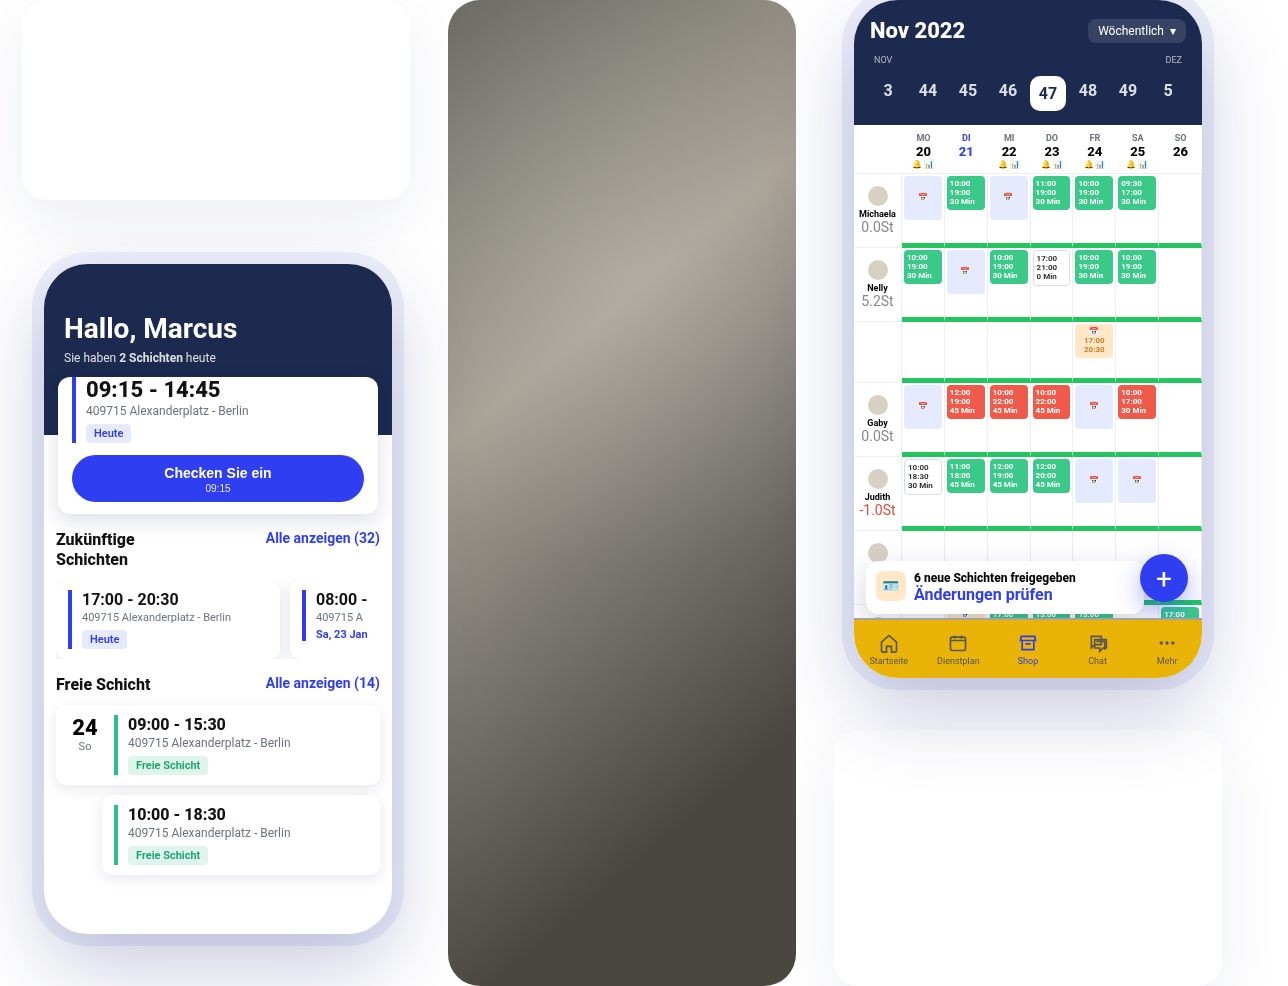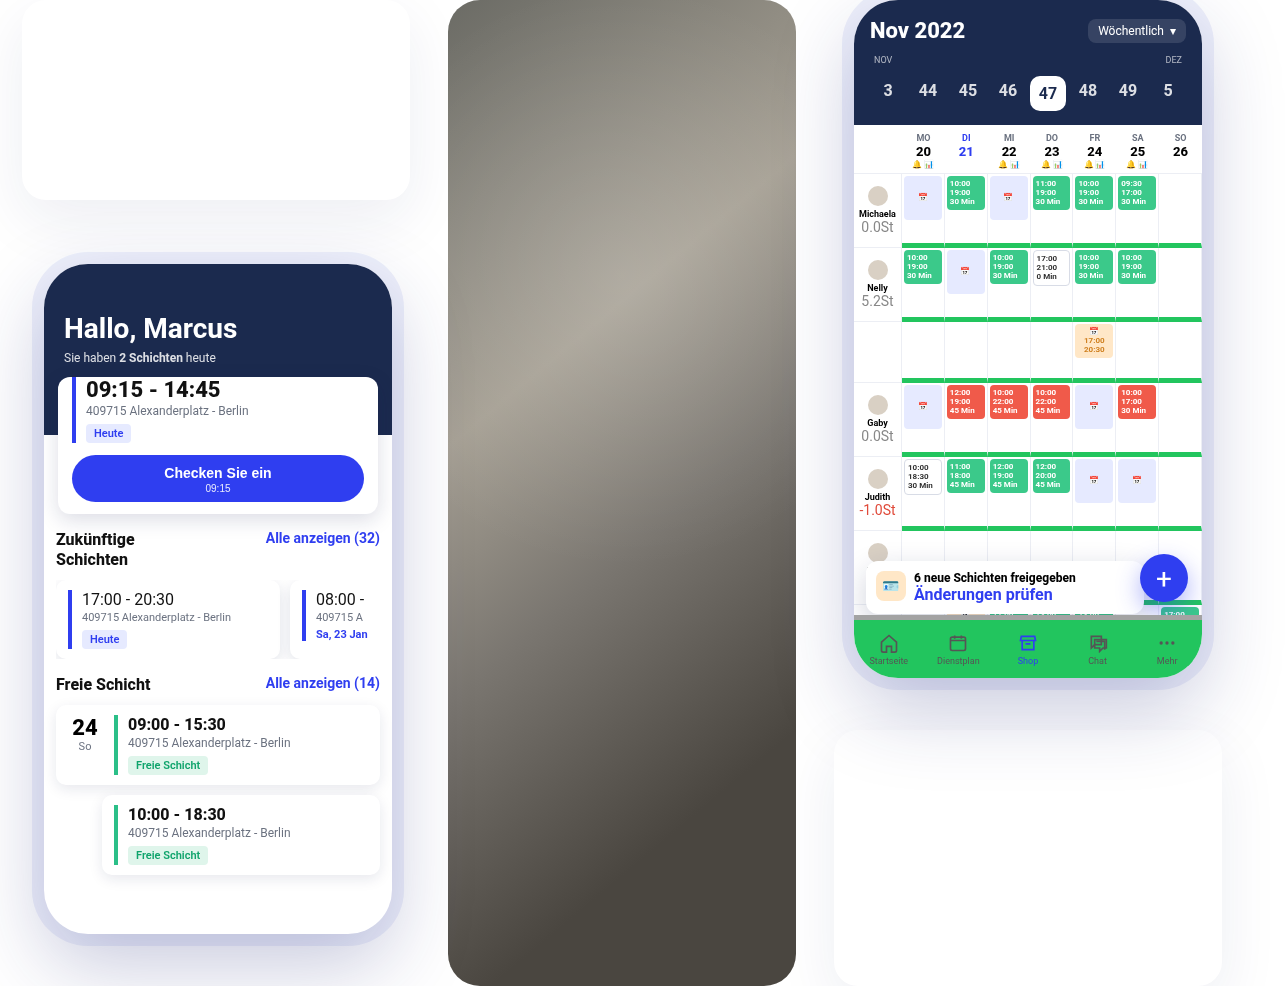--- a/index.html
+++ b/index.html
@@ -34,21 +34,21 @@
   .btn-check .b1{font-size:14px;font-weight:700;}
   .btn-check .b2{font-size:10px;display:block;margin-top:2px;opacity:.9;}
 
   .sect{padding:16px 12px 0;}
   .sect-head{display:flex;justify-content:space-between;align-items:flex-start;margin-bottom:10px;}
   .sect-title{font-size:16px;font-weight:800;color:#111;line-height:1.25;}
   .sect-link{font-size:14px;font-weight:700;color:#2f3ef0;white-space:nowrap;}
 
   .hcards{display:flex;gap:10px;overflow:hidden;}
   .mini{background:#fff;border-radius:10px;box-shadow:0 4px 14px rgba(20,30,80,.12);padding:10px 12px;min-width:200px;flex:0 0 auto;}
-  .mini .t{font-size:16px;font-weight:400;color:#111;}
+  .mini .t{font-size:16px;font-weight:700;color:#111;}
   .mini .l{font-size:11px;color:#6b7280;margin-top:2px;}
   .mini .d{font-size:11px;color:#2f3ef0;font-weight:700;margin-top:4px;}
 
   .open-row{display:flex;gap:12px;background:#fff;border-radius:10px;box-shadow:0 4px 14px rgba(20,30,80,.1);padding:10px 12px;margin-bottom:10px;}
   .open-date{text-align:center;width:34px;}
   .open-date .dn{font-size:22px;font-weight:800;}
   .open-date .dw{font-size:11px;color:#6b7280;}
 
   
   .R-head{background:#1b2a4e;color:#fff;padding:18px 16px 14px;}
@@ -82,21 +82,21 @@
   .blk.w{background:#fff;border:1px solid #d8dce6;color:#333;}
   .blk.o{background:#ffe7c7;color:#d08020;text-align:center;}
 
   .toast{position:absolute;left:12px;right:58px;bottom:64px;background:#fff;border-radius:12px;box-shadow:0 10px 30px rgba(20,30,80,.2);padding:10px 12px 10px 48px;}
   .toast .ic{position:absolute;left:10px;top:10px;width:30px;height:30px;border-radius:8px;background:#ffe7c7;color:#d08020;display:flex;align-items:center;justify-content:center;font-size:14px;}
   .toast .t1{font-size:12px;font-weight:800;}
   .toast .t2{font-size:16px;font-weight:700;color:#2f3ef0;}
 
   .fab{position:absolute;right:14px;bottom:76px;width:48px;height:48px;border-radius:50%;background:#2f3ef0;color:#fff;display:flex;align-items:center;justify-content:center;font-size:28px;cursor:pointer;box-shadow:0 10px 24px rgba(47,62,240,.4);}
 
-  .tabbar{position:absolute;left:0;right:0;bottom:0;height:58px;background:#22c55e;border-top:5px solid #a3a3a3;display:grid;grid-template-columns:repeat(5,1fr);}
+  .tabbar{position:absolute;left:0;right:0;bottom:0;height:58px;background:#eab308;border-top:2px solid #a3a3a3;display:grid;grid-template-columns:repeat(5,1fr);}
   .tab{display:flex;flex-direction:column;align-items:center;justify-content:center;gap:3px;font-size:9px;color:#555;cursor:pointer;}
   .tab.sel{color:#2f3ef0;}
   .tab svg{width:20px;height:20px;}
 </style>
 </head>
 <body>
 
 <div class="deco a"></div>
 <div class="deco b"></div>
 <div class="photo"></div>

